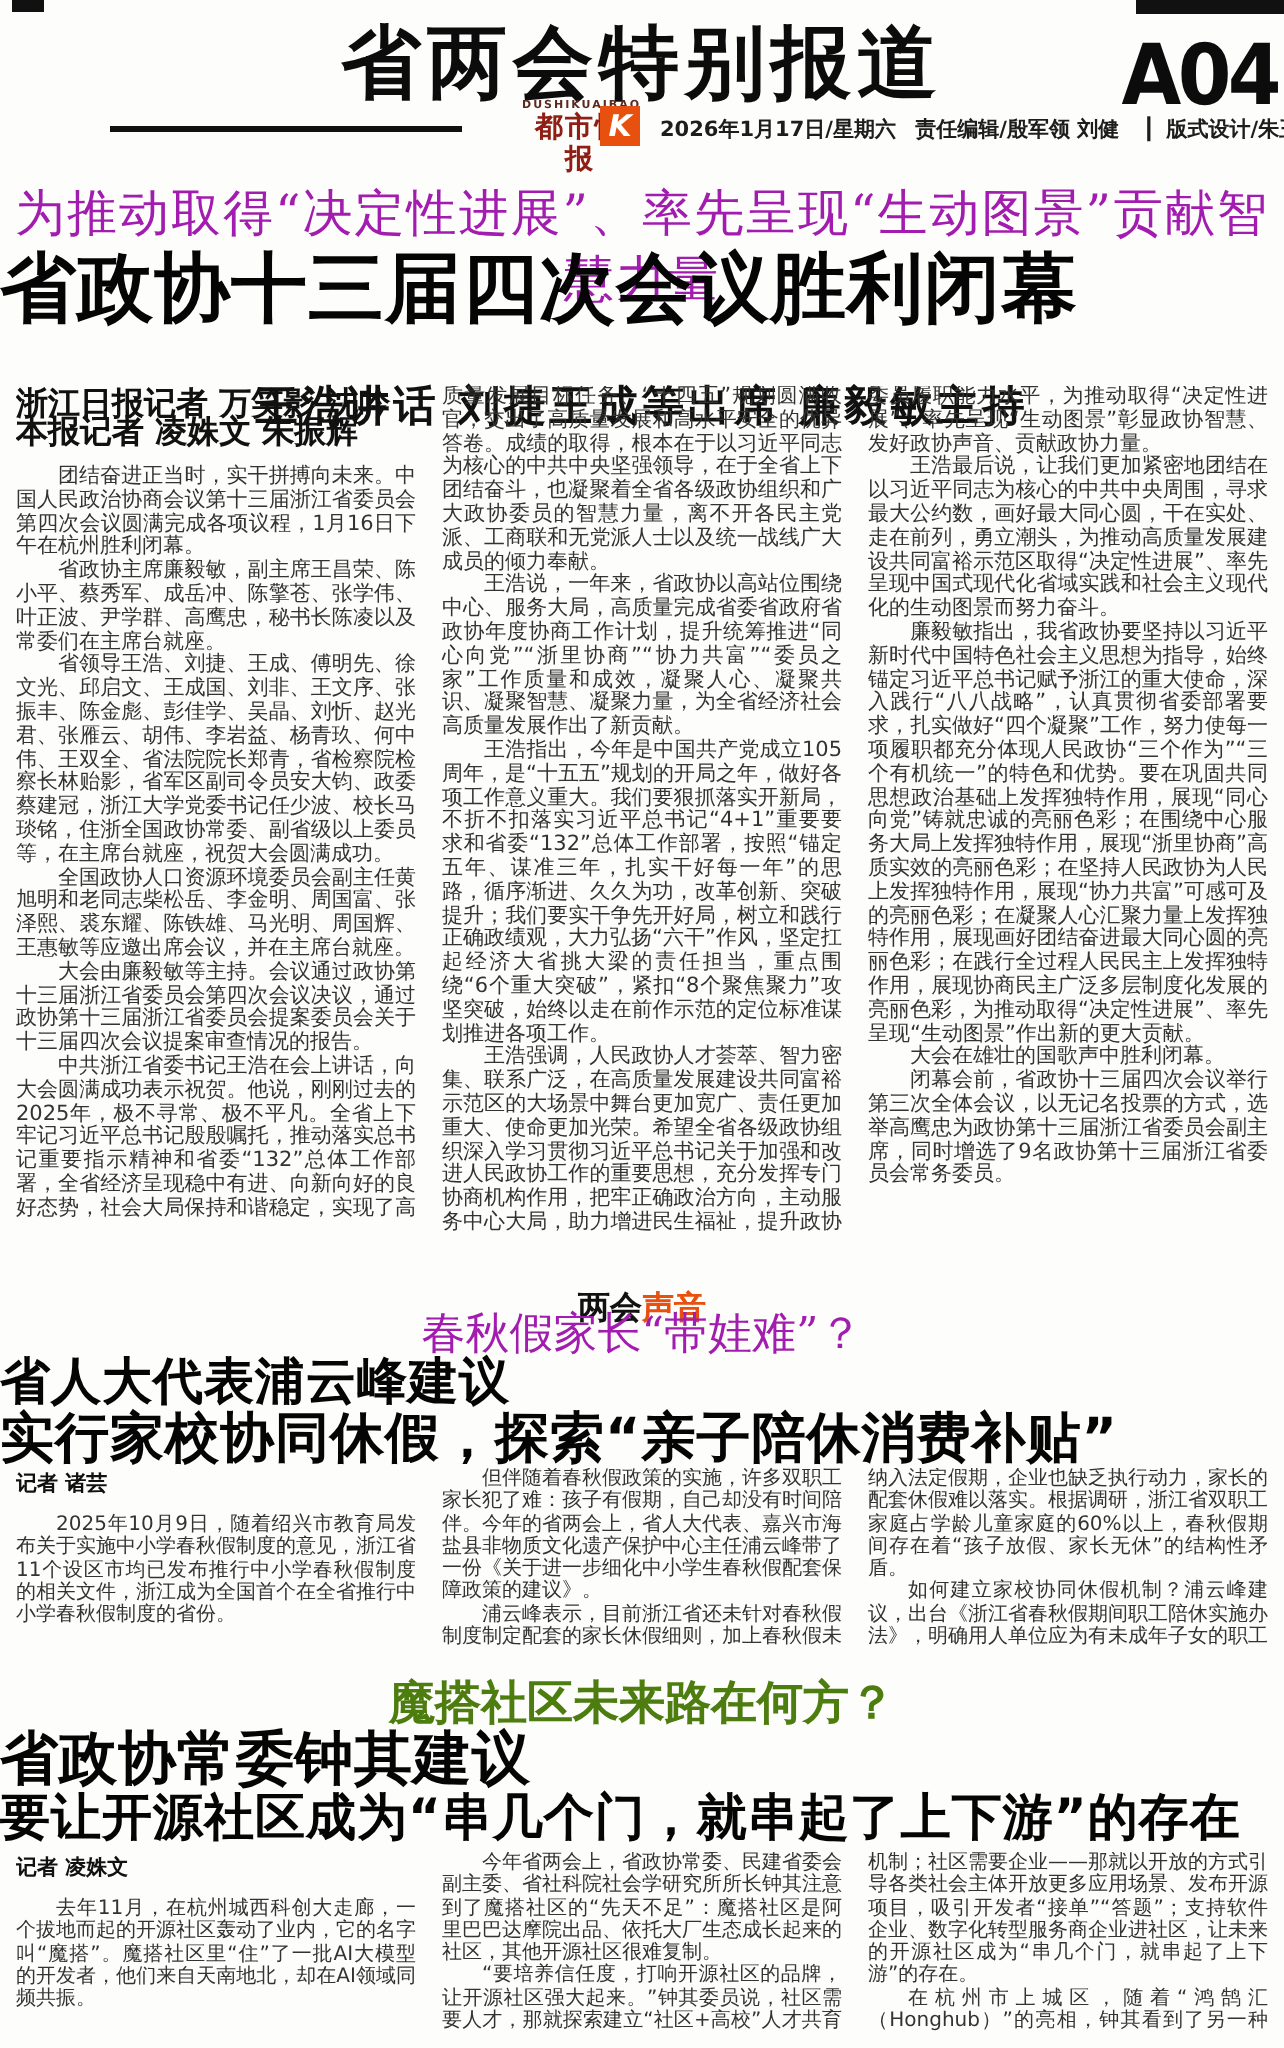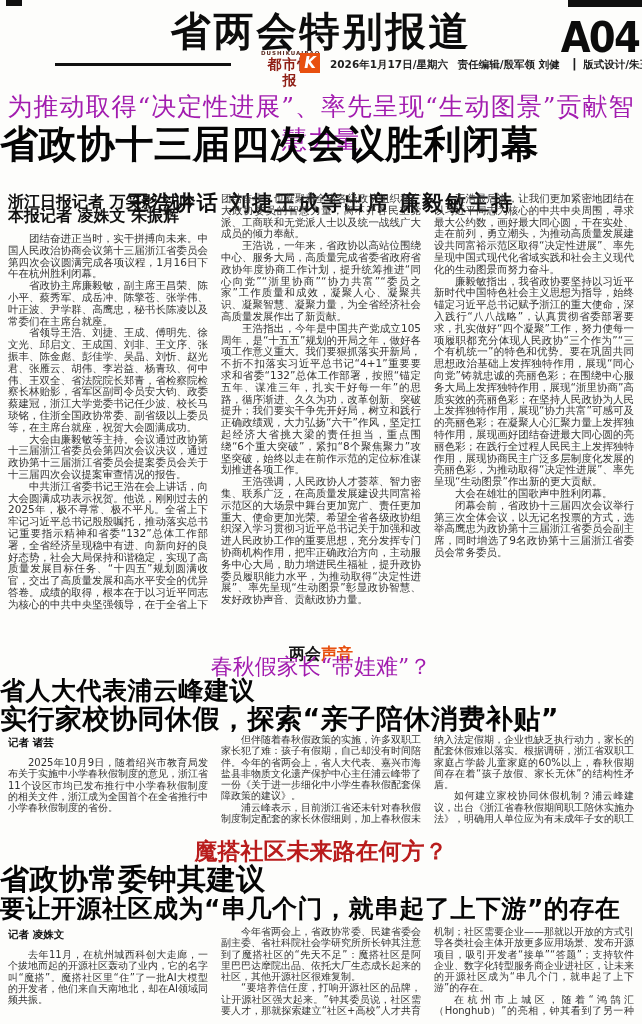--- a/index.html
+++ b/index.html
@@ -65,21 +65,21 @@
   .section-tag { position:absolute; top:644px; left:0; right:0; text-align:center; font-size:16px; font-weight:900; }
   .section-tag .t1 { color:#111; }
   .section-tag .t2 { color:#e8500f; }
   
   .a2-kicker { top:652px; font-size:22px; }
   .a2-head1  { top:674px; font-size:25px; }
   .a2-head2  { top:701px; font-size:27px; }
   .a2-body   { top:734px; height:94px; font-size:10px; line-height:11.3px; }
   .a2-body .byline-inline { font-size:10.5px; }
   
-  .a3-kicker { top:836px; font-size:23px; font-weight:600; color:#b91c1c; }
+  .a3-kicker { top:836px; font-size:23px; font-weight:600; color:#4d7c0f; }
   .a3-head1  { top:860px; font-size:29px; }
   .a3-head2  { top:892px; font-size:25px; }
   .a3-body   { top:926px; height:98px; font-size:10px; line-height:11.3px; }
   .a3-body .byline-inline { font-size:10.5px; }
 </style>
 </head>
 <body>
 
 <div class="page">
 
@@ -108,20 +108,21 @@
   <div class="deck m-deck">王浩讲话  刘捷王成等出席  廉毅敏主持</div>
   <div class="body-cols m-body">
     <div class="byline">
       <span>浙江日报记者 万笑影 沈吟</span><br>
       <span>本报记者 凌姝文 朱振辉</span>
     </div>
     <div>
         <p>团结奋进正当时，实干拼搏向未来。中国人民政治协商会议第十三届浙江省委员会第四次会议圆满完成各项议程，1月16日下午在杭州胜利闭幕。</p>
         <p>省政协主席廉毅敏，副主席王昌荣、陈小平、蔡秀军、成岳冲、陈擎苍、张学伟、叶正波、尹学群、高鹰忠，秘书长陈凌以及常委们在主席台就座。</p>
         <p>省领导王浩、刘捷、王成、傅明先、徐文光、邱启文、王成国、刘非、王文序、张振丰、陈金彪、彭佳学、吴晶、刘忻、赵光君、张雁云、胡伟、李岩益、杨青玖、何中伟、王双全、省法院院长郑青，省检察院检察长林贻影，省军区副司令员安大钧、政委蔡建冠，浙江大学党委书记任少波、校长马琰铭，住浙全国政协常委、副省级以上委员等，在主席台就座，祝贺大会圆满成功。</p>
+        <p>全国政协人口资源环境委员会副主任黄旭明和老同志柴松岳、李金明、周国富、张泽熙、裘东耀、陈铁雄、马光明、周国辉、王惠敏等应邀出席会议，并在主席台就座。</p>
         <p>大会由廉毅敏等主持。会议通过政协第十三届浙江省委员会第四次会议决议，通过政协第十三届浙江省委员会提案委员会关于十三届四次会议提案审查情况的报告。</p>
         <p>中共浙江省委书记王浩在会上讲话，向大会圆满成功表示祝贺。他说，刚刚过去的2025年，极不寻常、极不平凡。全省上下牢记习近平总书记殷殷嘱托，推动落实总书记重要指示精神和省委“132”总体工作部署，全省经济呈现稳中有进、向新向好的良好态势，社会大局保持和谐稳定，实现了高质量发展目标任务、“十四五”规划圆满收官，交出了高质量发展和高水平安全的优异答卷。成绩的取得，根本在于以习近平同志为核心的中共中央坚强领导，在于全省上下团结奋斗，也凝聚着全省各级政协组织和广大政协委员的智慧力量，离不开各民主党派、工商联和无党派人士以及统一战线广大成员的倾力奉献。</p>
         <p>王浩说，一年来，省政协以高站位围绕中心、服务大局，高质量完成省委省政府省政协年度协商工作计划，提升统筹推进“同心向党”“浙里协商”“协力共富”“委员之家”工作质量和成效，凝聚人心、凝聚共识、凝聚智慧、凝聚力量，为全省经济社会高质量发展作出了新贡献。</p>
         <p>王浩指出，今年是中国共产党成立105周年，是“十五五”规划的开局之年，做好各项工作意义重大。我们要狠抓落实开新局，不折不扣落实习近平总书记“4+1”重要要求和省委“132”总体工作部署，按照“锚定五年、谋准三年，扎实干好每一年”的思路，循序渐进、久久为功，改革创新、突破提升；我们要实干争先开好局，树立和践行正确政绩观，大力弘扬“六干”作风，坚定扛起经济大省挑大梁的责任担当，重点围绕“6个重大突破”，紧扣“8个聚焦聚力”攻坚突破，始终以走在前作示范的定位标准谋划推进各项工作。</p>
         <p>王浩强调，人民政协人才荟萃、智力密集、联系广泛，在高质量发展建设共同富裕示范区的大场景中舞台更加宽广、责任更加重大、使命更加光荣。希望全省各级政协组织深入学习贯彻习近平总书记关于加强和改进人民政协工作的重要思想，充分发挥专门协商机构作用，把牢正确政治方向，主动服务中心大局，助力增进民生福祉，提升政协委员履职能力水平，为推动取得“决定性进展”、率先呈现“生动图景”彰显政协智慧、发好政协声音、贡献政协力量。</p>
         <p>王浩最后说，让我们更加紧密地团结在以习近平同志为核心的中共中央周围，寻求最大公约数，画好最大同心圆，干在实处、走在前列，勇立潮头，为推动高质量发展建设共同富裕示范区取得“决定性进展”、率先呈现中国式现代化省域实践和社会主义现代化的生动图景而努力奋斗。</p>
         <p>廉毅敏指出，我省政协要坚持以习近平新时代中国特色社会主义思想为指导，始终锚定习近平总书记赋予浙江的重大使命，深入践行“八八战略”，认真贯彻省委部署要求，扎实做好“四个凝聚”工作，努力使每一项履职都充分体现人民政协“三个作为”“三个有机统一”的特色和优势。要在巩固共同思想政治基础上发挥独特作用，展现“同心向党”铸就忠诚的亮丽色彩；在围绕中心服务大局上发挥独特作用，展现“浙里协商”高质实效的亮丽色彩；在坚持人民政协为人民上发挥独特作用，展现“协力共富”可感可及的亮丽色彩；在凝聚人心汇聚力量上发挥独特作用，展现画好团结奋进最大同心圆的亮丽色彩；在践行全过程人民民主上发挥独特作用，展现协商民主广泛多层制度化发展的亮丽色彩，为推动取得“决定性进展”、率先呈现“生动图景”作出新的更大贡献。</p>
         <p>大会在雄壮的国歌声中胜利闭幕。</p>
         <p>闭幕会前，省政协十三届四次会议举行第三次全体会议，以无记名投票的方式，选举高鹰忠为政协第十三届浙江省委员会副主席，同时增选了9名政协第十三届浙江省委员会常务委员。</p>
       </div>

